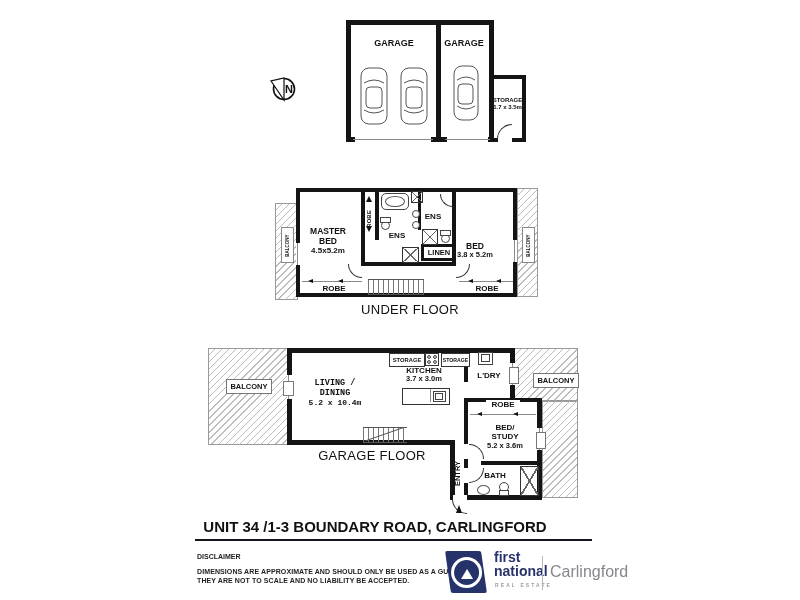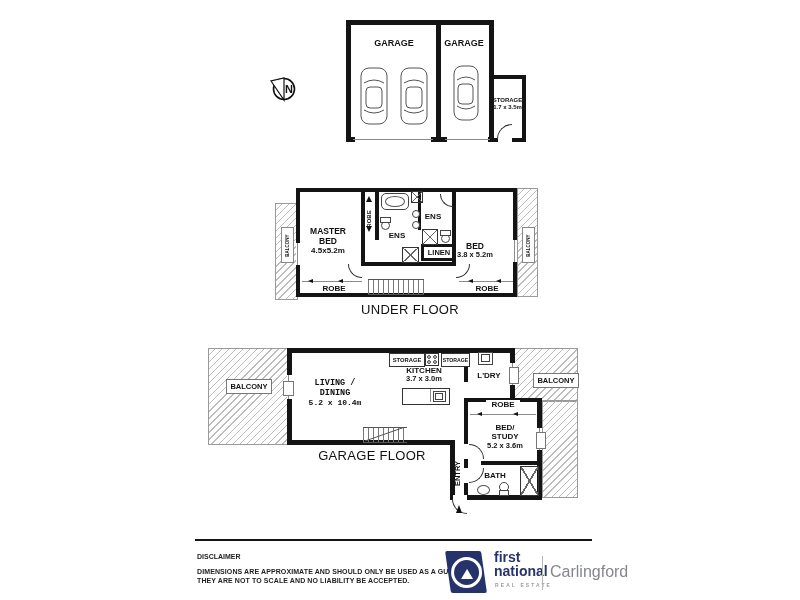--- a/index.html
+++ b/index.html
@@ -259,20 +259,21 @@
     <span>BED/</span>
     <span>STUDY</span>
     <span style="font-size:7.5px;">5.2 x 3.6m</span>
   </div>
   <div class="vtext" style="left:451px;top:455px;width:14px;height:36px;">
       <span style="font-size:7.5px;">ENTRY</span>
     </div>
   <div class="lbl" style="left:478px;top:471px;width:34px;font-size:8px;">BATH</div>
   <div class="title" style="left:302px;top:448px;width:140px;">GARAGE FLOOR</div>
 
+  <div class="addr">UNIT 34 /1-3 BOUNDARY ROAD, CARLINGFORD</div>
   <div class="addr-line"></div>
   <div class="disc-t">DISCLAIMER</div>
   <div class="disc-l" style="top:568px;">DIMENSIONS ARE APPROXIMATE AND SHOULD ONLY BE USED AS A GUIDE</div>
   <div class="disc-l" style="top:577px;">THEY ARE NOT TO SCALE AND NO LIABILITY BE ACCEPTED.</div>
 
   <div class="fn-icon">
     <div class="fn-circ">
       <div class="fn-tri"></div>
     </div>
   </div>

